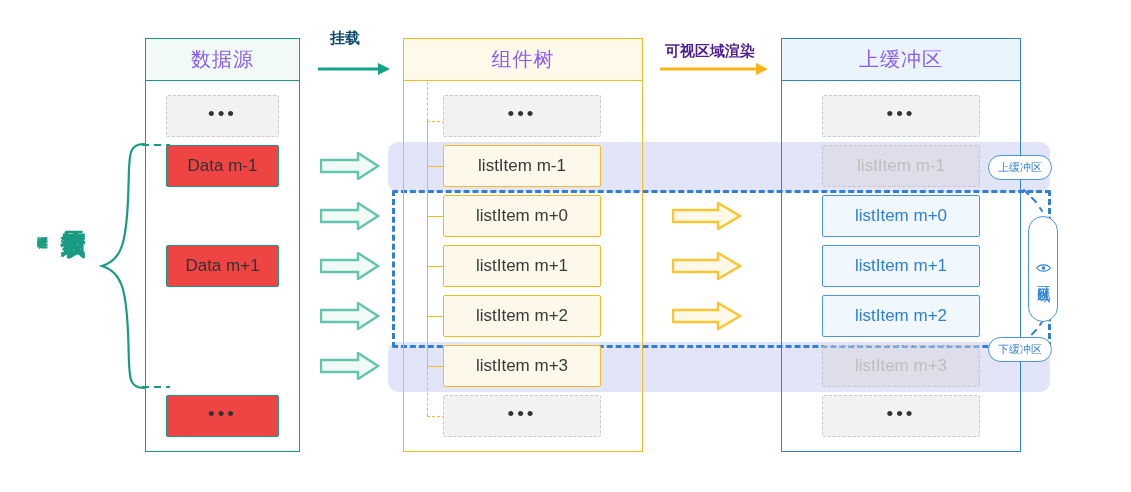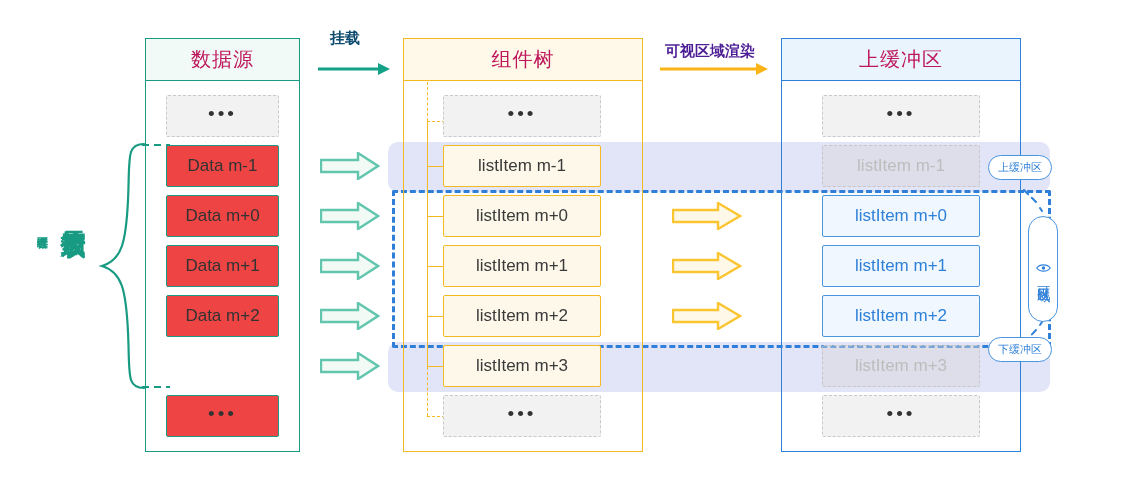--- a/index.html
+++ b/index.html
@@ -38,21 +38,21 @@
     z-index:3;
     background:transparent;
   }
   .col-src{border:1.6px solid #189b82;}
   .col-tree{border:1.6px solid #f5b923;}
   .col-page{border:1.6px solid #2f80d8;}
 
   .col-head{
     position:absolute;left:0;top:0;right:0;height:42px;
     display:flex;align-items:center;justify-content:center;
-    font-size:20px;letter-spacing:1px;color:#be185d;
+    font-size:20px;letter-spacing:1px;color:#8b5cf6;
     box-sizing:border-box;
   }
   .head-src{background:#f1faf6;border-bottom:1.6px solid #189b82;}
   .head-tree{background:#fff9e9;border-bottom:1.6px solid #f5b923;}
   .head-page{background:#eaf4fd;border-bottom:1.6px solid #2f80d8;}
 
   
   .cell{
     position:absolute;
     box-sizing:border-box;
@@ -134,23 +134,21 @@
   <div class="viewport-rect" style="left:392px;top:190px;width:653px;height:152px;"></div>
 
   <div class="col col-src" style="left:145px;top:38px;width:155px;height:414px;">
     <div class="col-head head-src">数据源</div>
   </div>
 
   <div class="cell cell-src-dim" style="left:166px;top:95px;width:113px;height:42px;">
     <span class="dots">•••</span>
   </div>
   <div class="cell cell-src" style="left:166px;top:145px;width:113px;height:42px;">Data m-1</div>
-  <div class="cell cell-src" style="left:166px;top:195px;width:113px;height:42px;">Data m+0</div>
   <div class="cell cell-src" style="left:166px;top:245px;width:113px;height:42px;">Data m+1</div>
-  <div class="cell cell-src" style="left:166px;top:295px;width:113px;height:42px;">Data m+2</div>
   <div class="cell cell-src" style="left:166px;top:395px;width:113px;height:42px;">
     <span class="dots">•••</span>
   </div>
 
   <div class="col col-tree" style="left:403px;top:38px;width:240px;height:414px;">
     <div class="col-head head-tree">组件树</div>
   </div>
 
   <div class="tline tline-v-dash" style="left:427px;top:82px;height:39px;"></div>
   <div class="tline tline-h-dash" style="left:427px;top:121px;width:18px;"></div>

